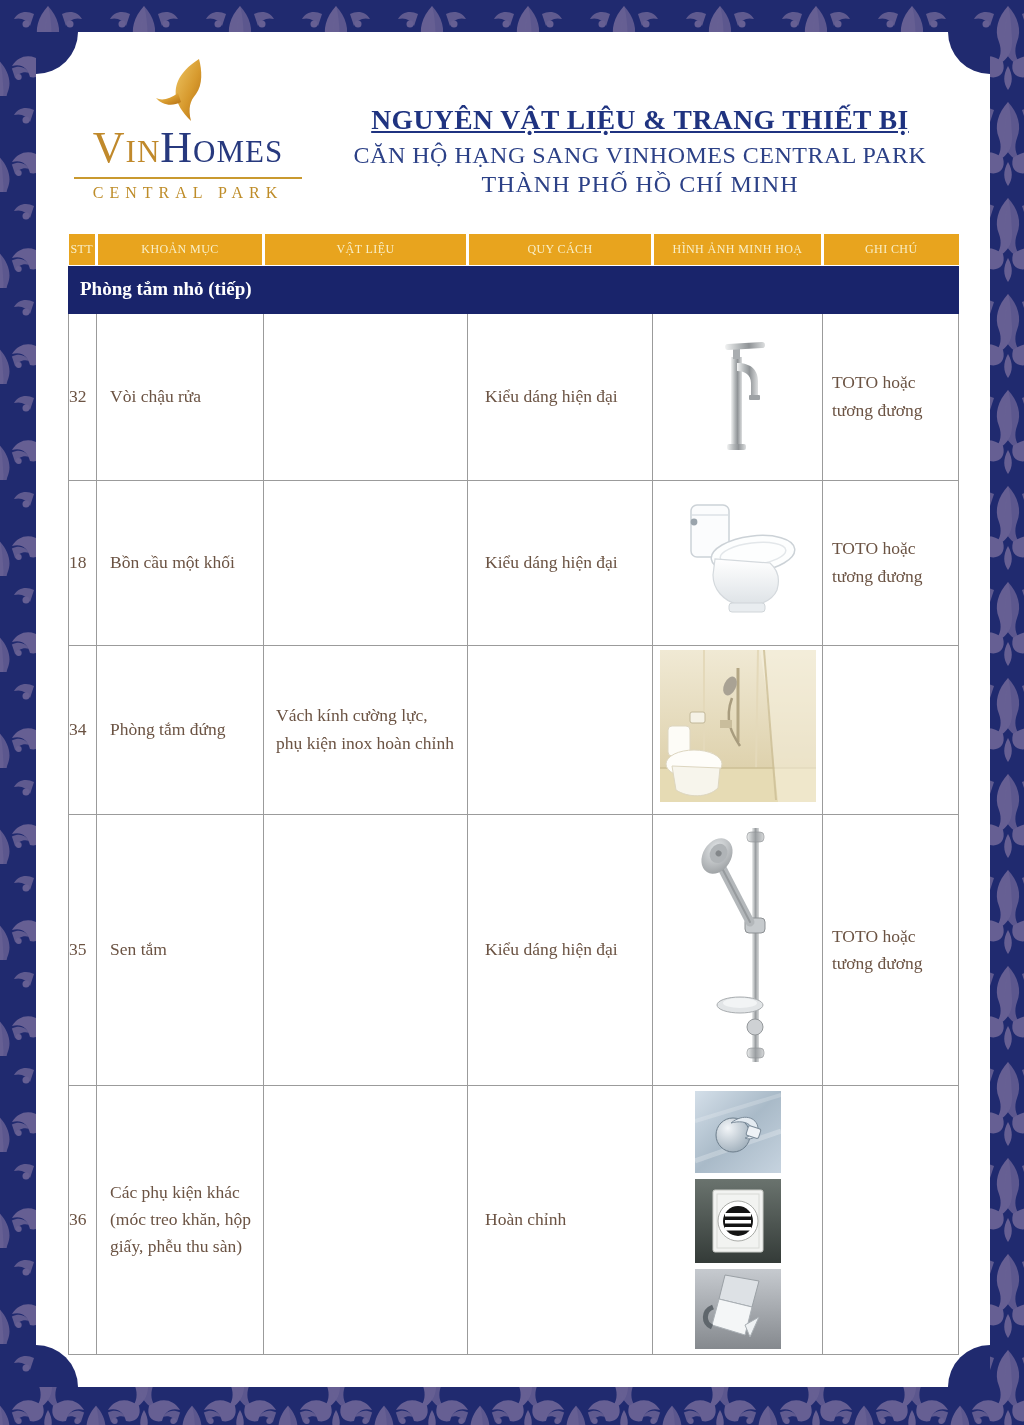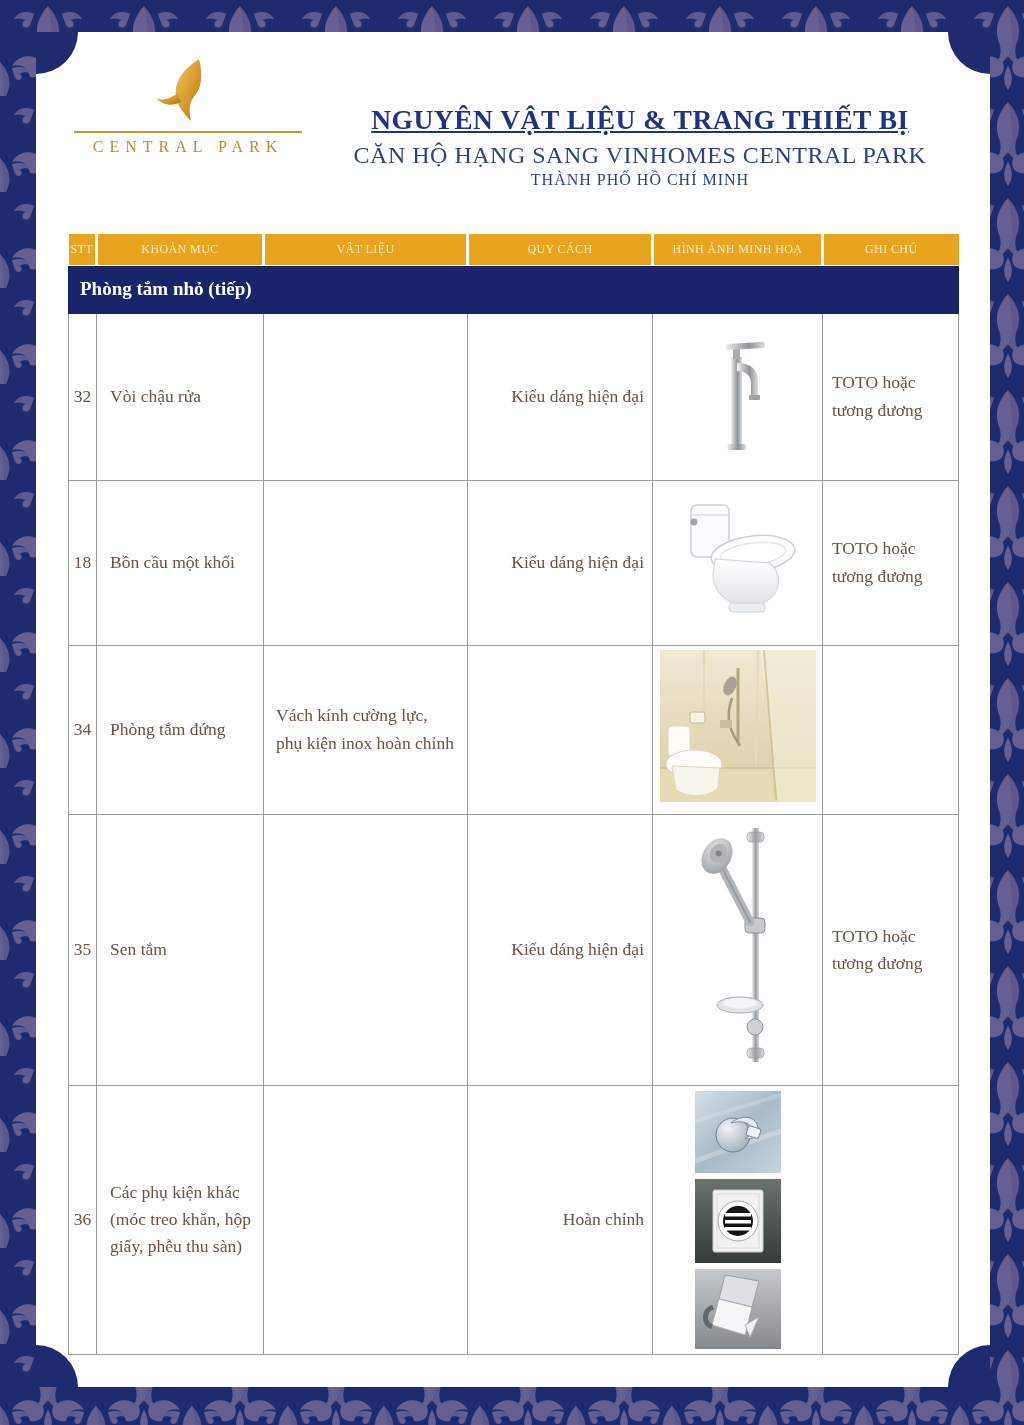--- a/index.html
+++ b/index.html
@@ -28,21 +28,21 @@
   .logo-word { font-variant:small-caps; font-size:44px; line-height:44px; letter-spacing:1px; white-space:nowrap; }
   .logo-word .vin { color:#C0892B; }
   .logo-word .homes { color:#27397E; }
   .logo-rule { border:0; border-top:2px solid #C9992F; margin:7px 4px 5px 4px; }
   .logo-tag { color:#BE8C28; font-size:16px; letter-spacing:6px; white-space:nowrap; }
 
   
   .title-block { position:absolute; left:286px; top:72px; width:636px; text-align:center; }
   .title-main { color:#1F3380; font-weight:bold; font-size:27.5px; letter-spacing:0.5px; white-space:nowrap;text-decoration:underline; }
   .title-sub  { color:#2C4187; font-size:24px; letter-spacing:0.5px; margin-top:6px; white-space:nowrap; }
-  .title-sub2 { color:#2C4187; font-size:16px; letter-spacing:1px; margin-top:2px; white-space:nowrap; }
+  .title-sub2 { color:#2C4187; font-size:24px; letter-spacing:1px; margin-top:2px; white-space:nowrap; }
 
   
   .spec-table-wrap { position:absolute; left:32px; top:202px; width:890px; }
   table { border-collapse:collapse; width:890px; table-layout:fixed; color:#6B5343; }
   col.c-stt  { width:28px; }
   col.c-item { width:167px; }
   col.c-mat  { width:204px; }
   col.c-spec { width:185px; }
   col.c-img  { width:170px; }
   col.c-note { width:136px; }
@@ -58,24 +58,24 @@
   td.section-row {
     background:#19246B; color:#ffffff; font-weight:bold;
     font-size:19px; height:48px; padding-left:11px;
     border:1px solid #19246B;
   }
 
   tr.body-row td {
     border:1px solid #9B9B9B; vertical-align:middle;
     font-size:17.5px; line-height:1.55;
   }
-  td.cell-stt  { text-align:center; font-size:16.5px; }
+  td.cell-stt  { font-size:16.5px; }
   td.cell-item { padding:0 10px 0 13px; }
   td.cell-mat  { padding:0 10px 0 12px;margin-top:16px; }
-  td.cell-spec { padding:0 8px 0 17px;text-align:right; }
+  td.cell-spec { padding:0 8px 0 17px; }
   td.cell-img  { text-align:center; padding:4px 0; }
   td.cell-note { padding:0 4px 0 9px; }
 
   tr.h-167 { height:167px; } tr.h-165 { height:165px; }
   tr.h-271 { height:271px; } tr.h-269 { height:269px; }
 
   .img-stack { display:flex; flex-direction:column; align-items:center; gap:6px; }
 </style>
 </head>
 <body>
@@ -114,20 +114,21 @@
       <defs>
         <linearGradient id="goldg" x1="0" y1="0" x2="1" y2="1">
           <stop offset="0" stop-color="#EEC665"></stop>
             <stop offset="0.55" stop-color="#D79A2E"></stop>
             <stop offset="1" stop-color="#B36E12"></stop>
         </linearGradient>
       </defs>
       <path fill="url(#goldg)" d="M44,1 C28,11 19,24 21,38 C22,46 27,54 36,63 C33,50 35,43 41,36 C48,27 47,12 44,1 Z"></path>
       <path fill="url(#goldg)" d="M23,35 C15,41 7,43 1,40 C7,47 17,49 26,44 Z"></path>
     </svg>
+    <div class="logo-word"><span class="vin">Vin</span><span class="homes">Homes</span></div>
     <hr class="logo-rule">
     <div class="logo-tag">CENTRAL PARK</div>
   </div>
 
   <div class="title-block">
     <div class="title-main">NGUYÊN VẬT LIỆU &amp; TRANG THIẾT BỊ</div>
     <div class="title-sub">CĂN HỘ HẠNG SANG VINHOMES CENTRAL PARK</div>
     <div class="title-sub2">THÀNH PHỐ HỒ CHÍ MINH</div>
   </div>
 

